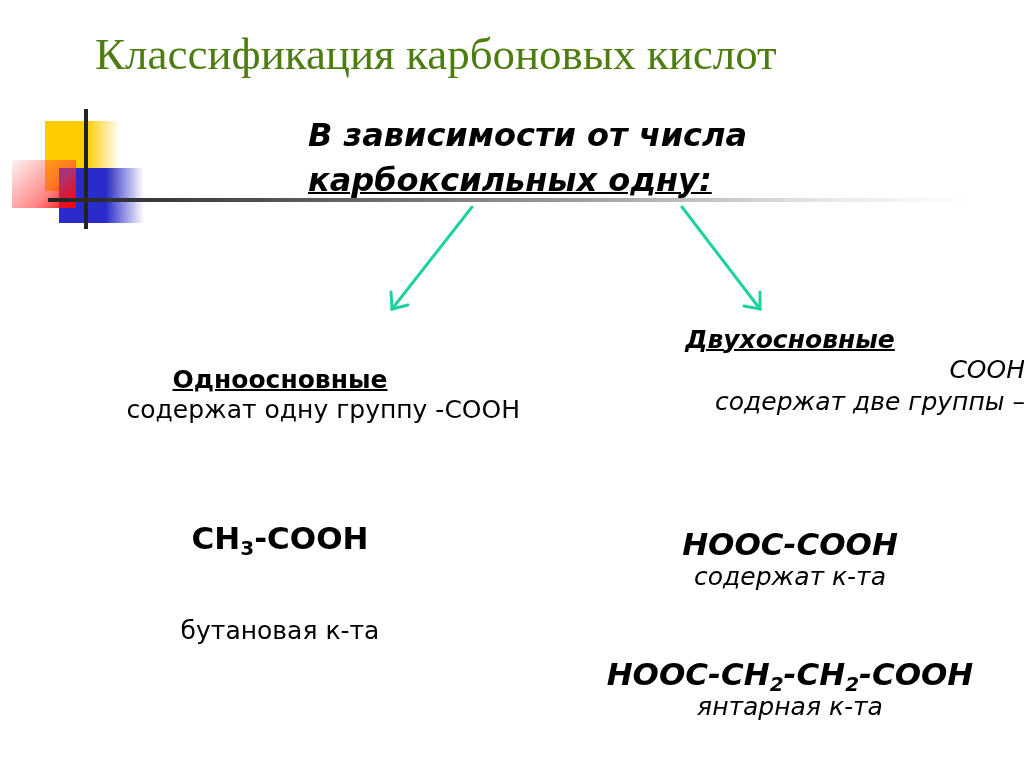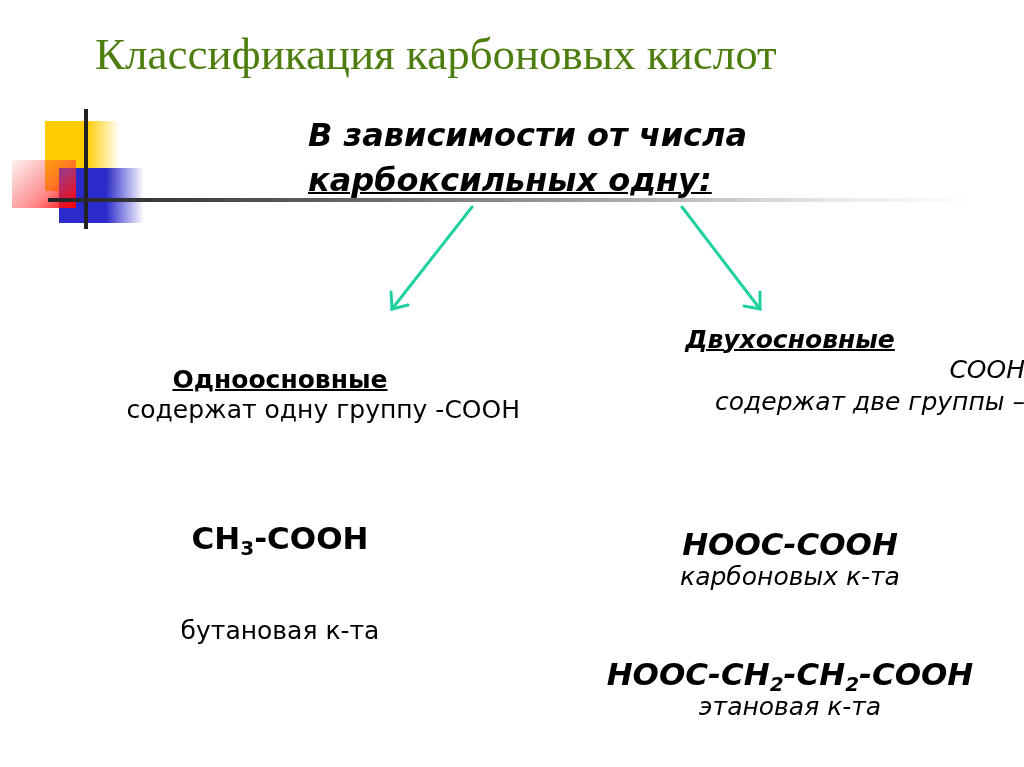--- a/index.html
+++ b/index.html
@@ -68,19 +68,19 @@
 </div>
 
 <div class="col right" style="top:325px;">
   <div class="head">Двухосновные</div>
   <div class="desc">COOH</div>
   <div class="desc">содержат две группы –</div>
 </div>
 
 <div class="col right" style="top:490px;">
   <div class="formula">HOOC-COOH</div>
-  <div class="name">карбоновых к-та</div>
+  <div class="name">содержат к-та</div>
 </div>
 
 <div class="col right" style="top:620px;">
   <div class="formula"><span>HOOC-CH</span><sub>2</sub><span>-CH</span><sub>2</sub><span>-COOH</span></div>
-  <div class="name">этановая к-та</div>
+  <div class="name">янтарная к-та</div>
 </div>
 
 </body></html>

